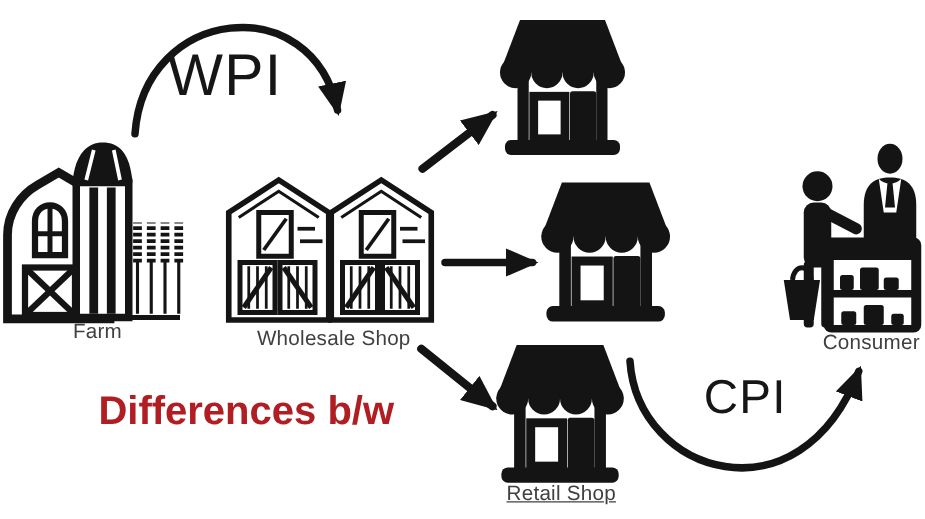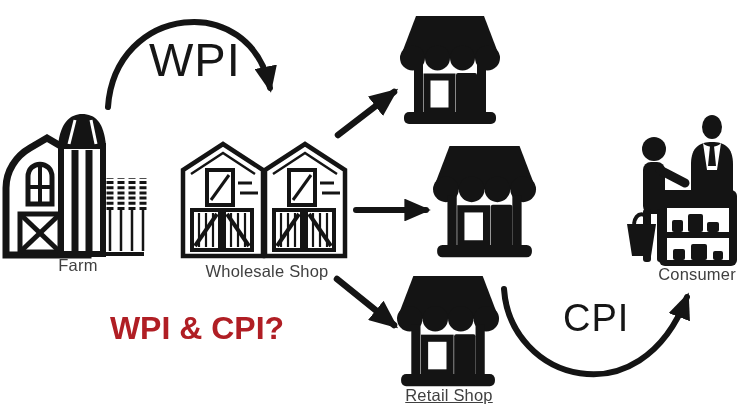--- a/index.html
+++ b/index.html
@@ -20,21 +20,21 @@
     letter-spacing:.2px;
     white-space:nowrap;
   }
   .flow-lbl{
     position:absolute;
     color:#161616;
     font-weight:400;
     letter-spacing:1px;
     white-space:nowrap;
   }
-  .flow-lbl.wpi{left:149px;top:32px;font-size:47px;}
+  .flow-lbl.wpi{left:134px;top:32px;font-size:47px;}
   .flow-lbl.cpi{left:563px;top:297px;font-size:38px;}
   .question{
     position:absolute;
     left:38px;top:308px;width:318px;
     color:#b01e24;
     font-size:32px;
     font-weight:700;
     line-height:1.26;
     text-align:center;
   }
@@ -182,16 +182,16 @@
 
   <div class="flow-lbl wpi">WPI</div>
   <div class="flow-lbl cpi">CPI</div>
 
   <div class="lbl" style="left:28px;top:256px;width:100px;">Farm</div>
   <div class="lbl" style="left:186px;top:262px;width:162px;">Wholesale Shop</div>
   <div class="lbl" style="left:388px;top:386px;width:122px;text-decoration:underline;">Retail Shop</div>
   <div class="lbl" style="left:637px;top:265px;width:120px;">Consumer</div>
 
   <div class="question">
-    <div>WPI &amp; CPI?</div>
+    <div>Differences b/w</div>
   </div>
 
 </div>
 
 </body></html>

